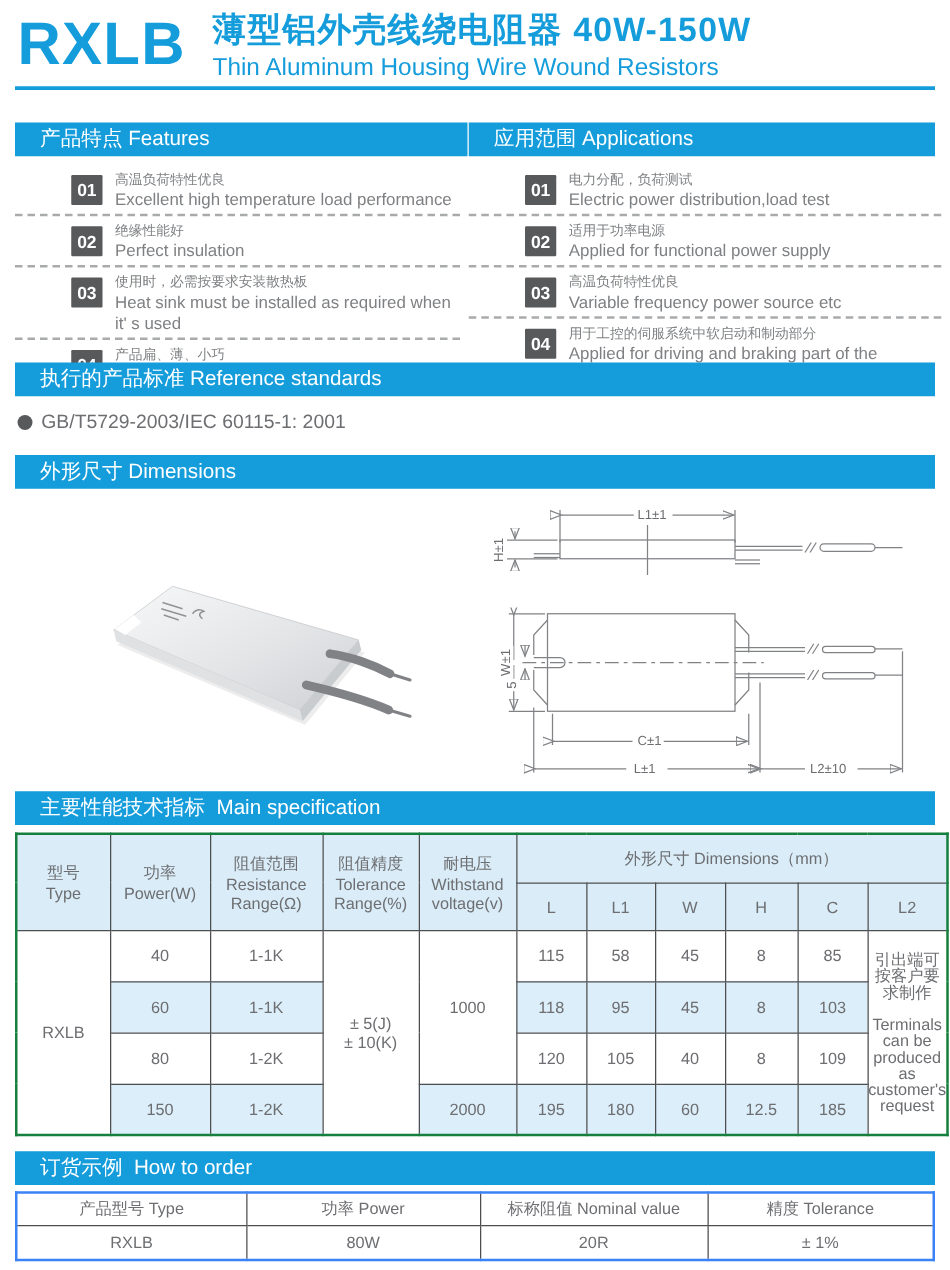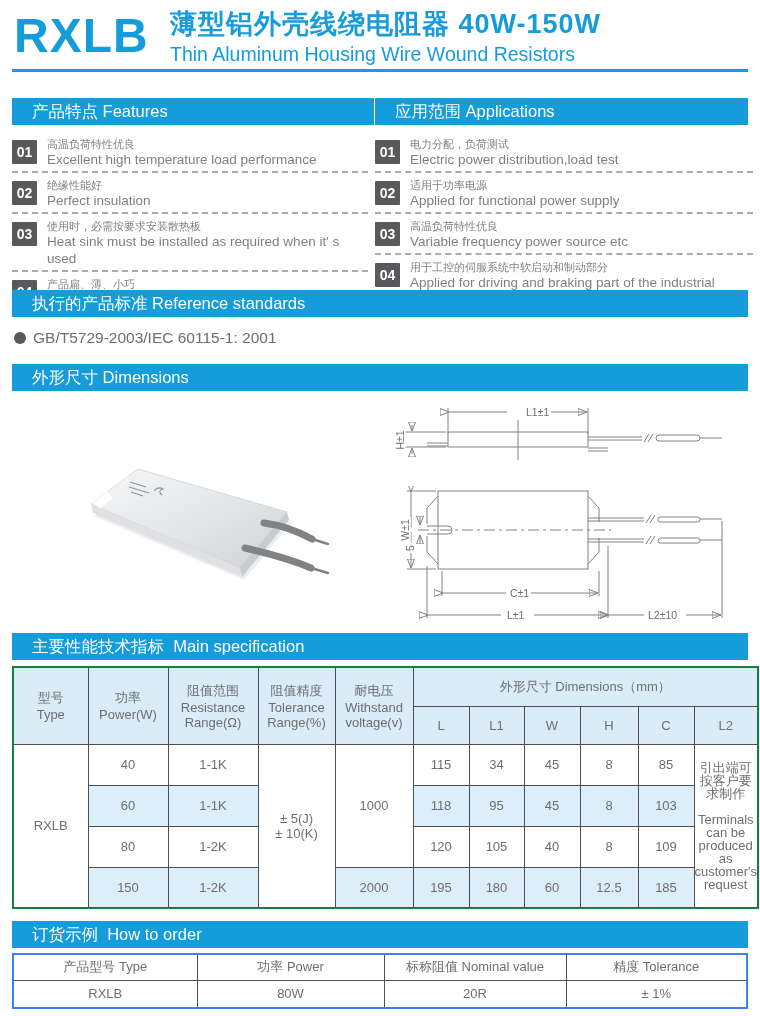--- a/index.html
+++ b/index.html
@@ -14,21 +14,21 @@
   .blue-rule{position:absolute;left:12px;top:69px;width:736px;height:3px;background:#149cdb;}
 
   
   .bar{position:absolute;height:27px;background:#149cdb;color:#fff;font-size:16.5px;
        line-height:27px;padding-left:20px;box-sizing:border-box;white-space:pre;}
 
   
   .flist{position:absolute;width:356px;}
   .fitem{display:flex;align-items:flex-start;min-height:30px;padding-top:3px;}
   .numbox{flex:0 0 25px;height:24px;background:#58595b;color:#fff;font-size:14px;font-weight:bold;
-          text-align:center;line-height:24px;margin-top:3px;border-radius:1px;}
+          text-align:center;line-height:24px;margin-top:3px;border-radius:1px;margin-left:45px;}
   .ftext{margin-left:10px;}
   .fcn{font-size:11px;color:#7e8083;line-height:14px;}
   .fen{font-size:13.5px;color:#7e8083;line-height:17px;}
   .dashsep{border-bottom:2px dashed #a8aaac;margin:3px 0 2px 0;}
 
   
   .std-line{position:absolute;left:14px;top:329px;font-size:15.5px;color:#6d6e71;display:flex;align-items:center;justify-content:center;}
   .dot{width:12px;height:12px;border-radius:50%;background:#58595b;margin-right:7px;display:inline-block;}
 
   
@@ -189,21 +189,21 @@
       <line x1="22" y1="56" x2="22" y2="50" marker-end="url(#ar)"></line>
       <line x1="198" y1="50" x2="218" y2="50"></line>
       <line x1="198" y1="53" x2="218" y2="53"></line>
       <line x1="198" y1="39" x2="252" y2="39"></line>
       <line x1="198" y1="42" x2="252" y2="42"></line>
       <line x1="254" y1="44" x2="259" y2="36"></line>
       <line x1="258" y1="44" x2="263" y2="36"></line>
       <rect class="ln" x="266" y="37" width="44" height="6" rx="3"></rect>
       <line x1="310" y1="40" x2="332" y2="40"></line>
     </svg>
-    <span class="dimlabel" style="left:118px;top:8px;margin-left:16px;">L1±1</span>
+    <span class="dimlabel" style="left:118px;top:8px;">L1±1</span>
     <span class="dimlabel rot" style="left:-2px;top:36px;">H±1</span>
   </div>
 
   <div class="drawing" style="left:396px;top:486px;width:364px;height:146px;">
     <svg width="364" height="146" viewBox="0 0 364 146">
       <defs>
         <marker id="ar2" markerWidth="10" markerHeight="8" refX="9" refY="4" orient="auto">
           <path d="M0,0.5 L9,4 L0,7.5 z" fill="#808285" stroke="none"></path>
         </marker>
       </defs>
@@ -295,21 +295,21 @@
       <th class="hdr">L2</th>
     </tr>
     <tr style="height:41px;">
       <td rowspan="4">RXLB</td>
       <td>40</td>
       <td>1-1K</td>
       <td rowspan="4">± 5(J)
 ± 10(K)</td>
       <td rowspan="3">1000</td>
       <td>115</td>
-      <td>34</td>
+      <td>58</td>
       <td>45</td>
       <td>8</td>
       <td>85</td>
       <td rowspan="4" class="notecell">
         <div>引出端可按客户要求制作</div>
         <div>Terminals can be produced as customer's request</div>
       </td>
     </tr>
     <tr style="height:41px;">
       <td class="altrow">60</td>

